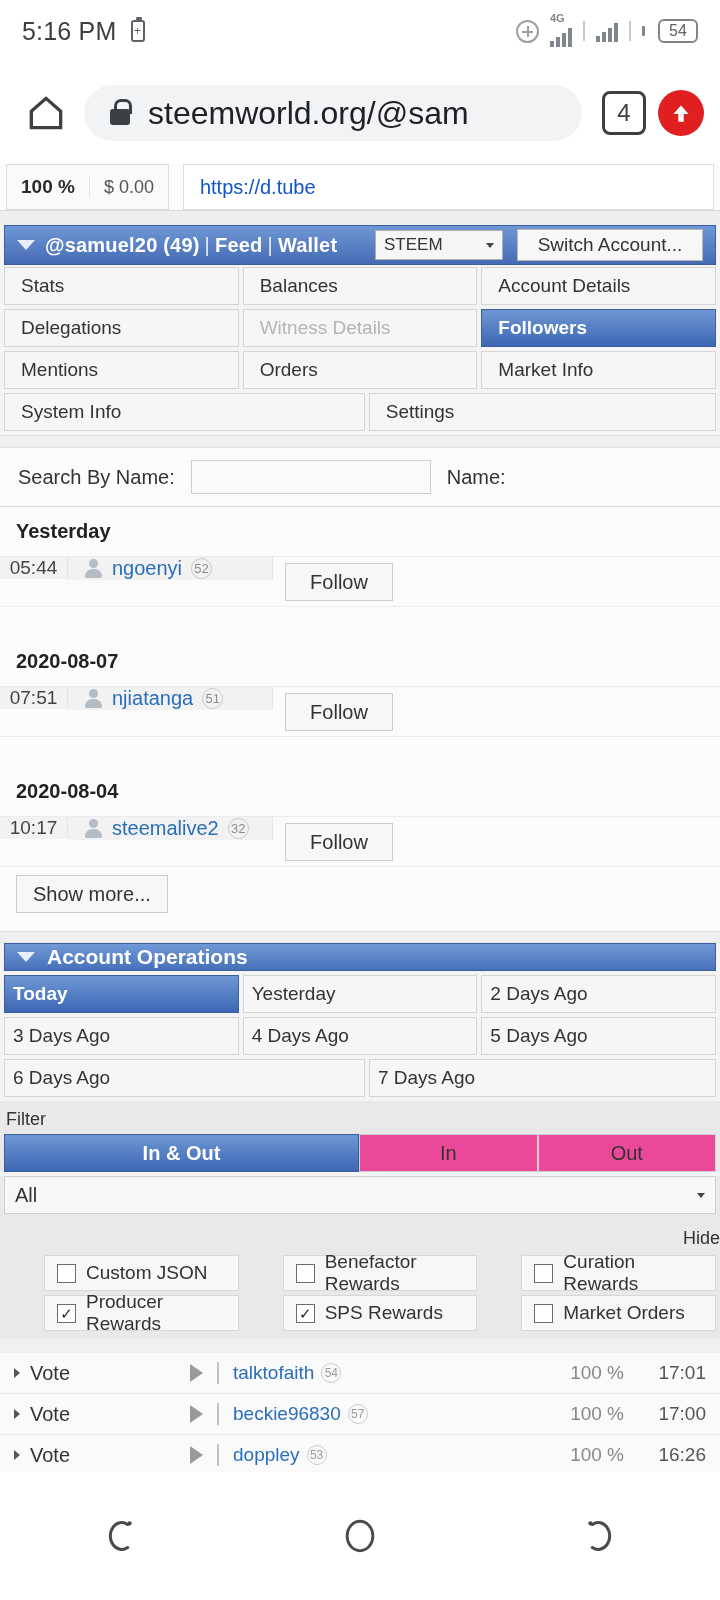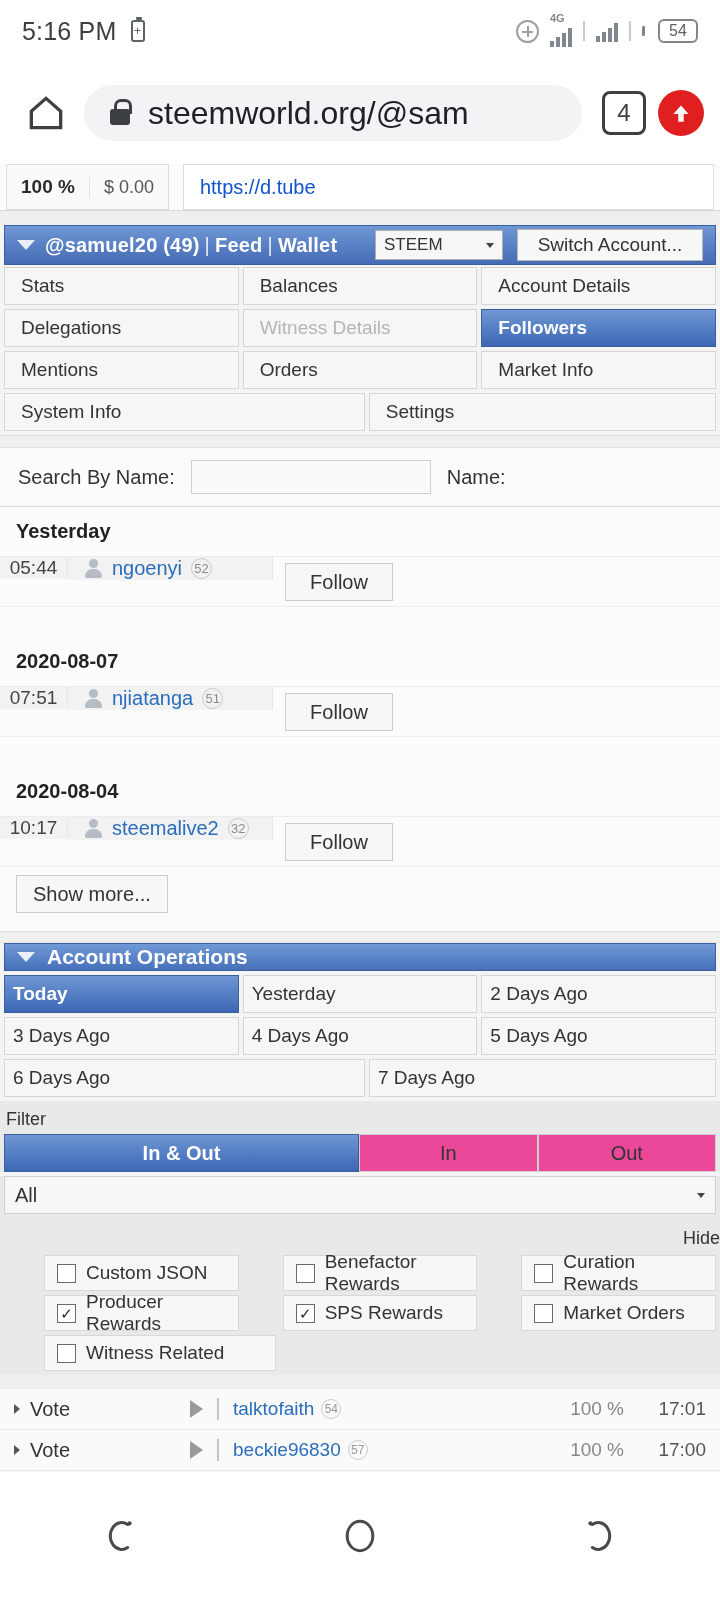--- a/index.html
+++ b/index.html
@@ -509,24 +509,20 @@
       <label class="chk">
         <span class="box">✓</span>
         <span>SPS Rewards</span>
       </label>
       <label class="chk">
         <span class="box"></span>
         <span>Market Orders</span>
       </label>
     </div>
     <div class="chkrow">
-      <label class="chk">
-        <span class="box"></span>
-        <span>Witness Related</span>
-      </label>
       <span style="flex:2"></span>
     </div>
 
     <div style="height:14px;background:#efefef;"></div>
 
     <div class="oplist">
       <div class="oprow">
         <span class="op-caret"></span>
         <span class="op-type">Vote</span>
         <span class="op-play"></span>

